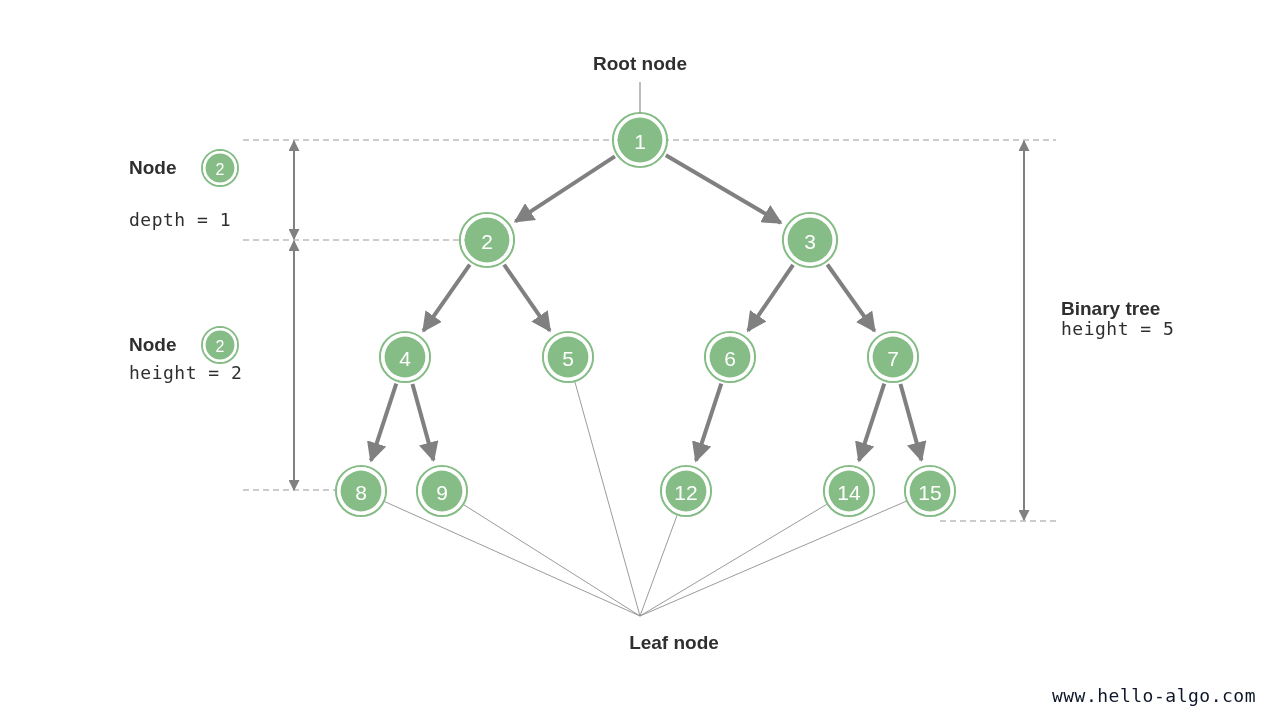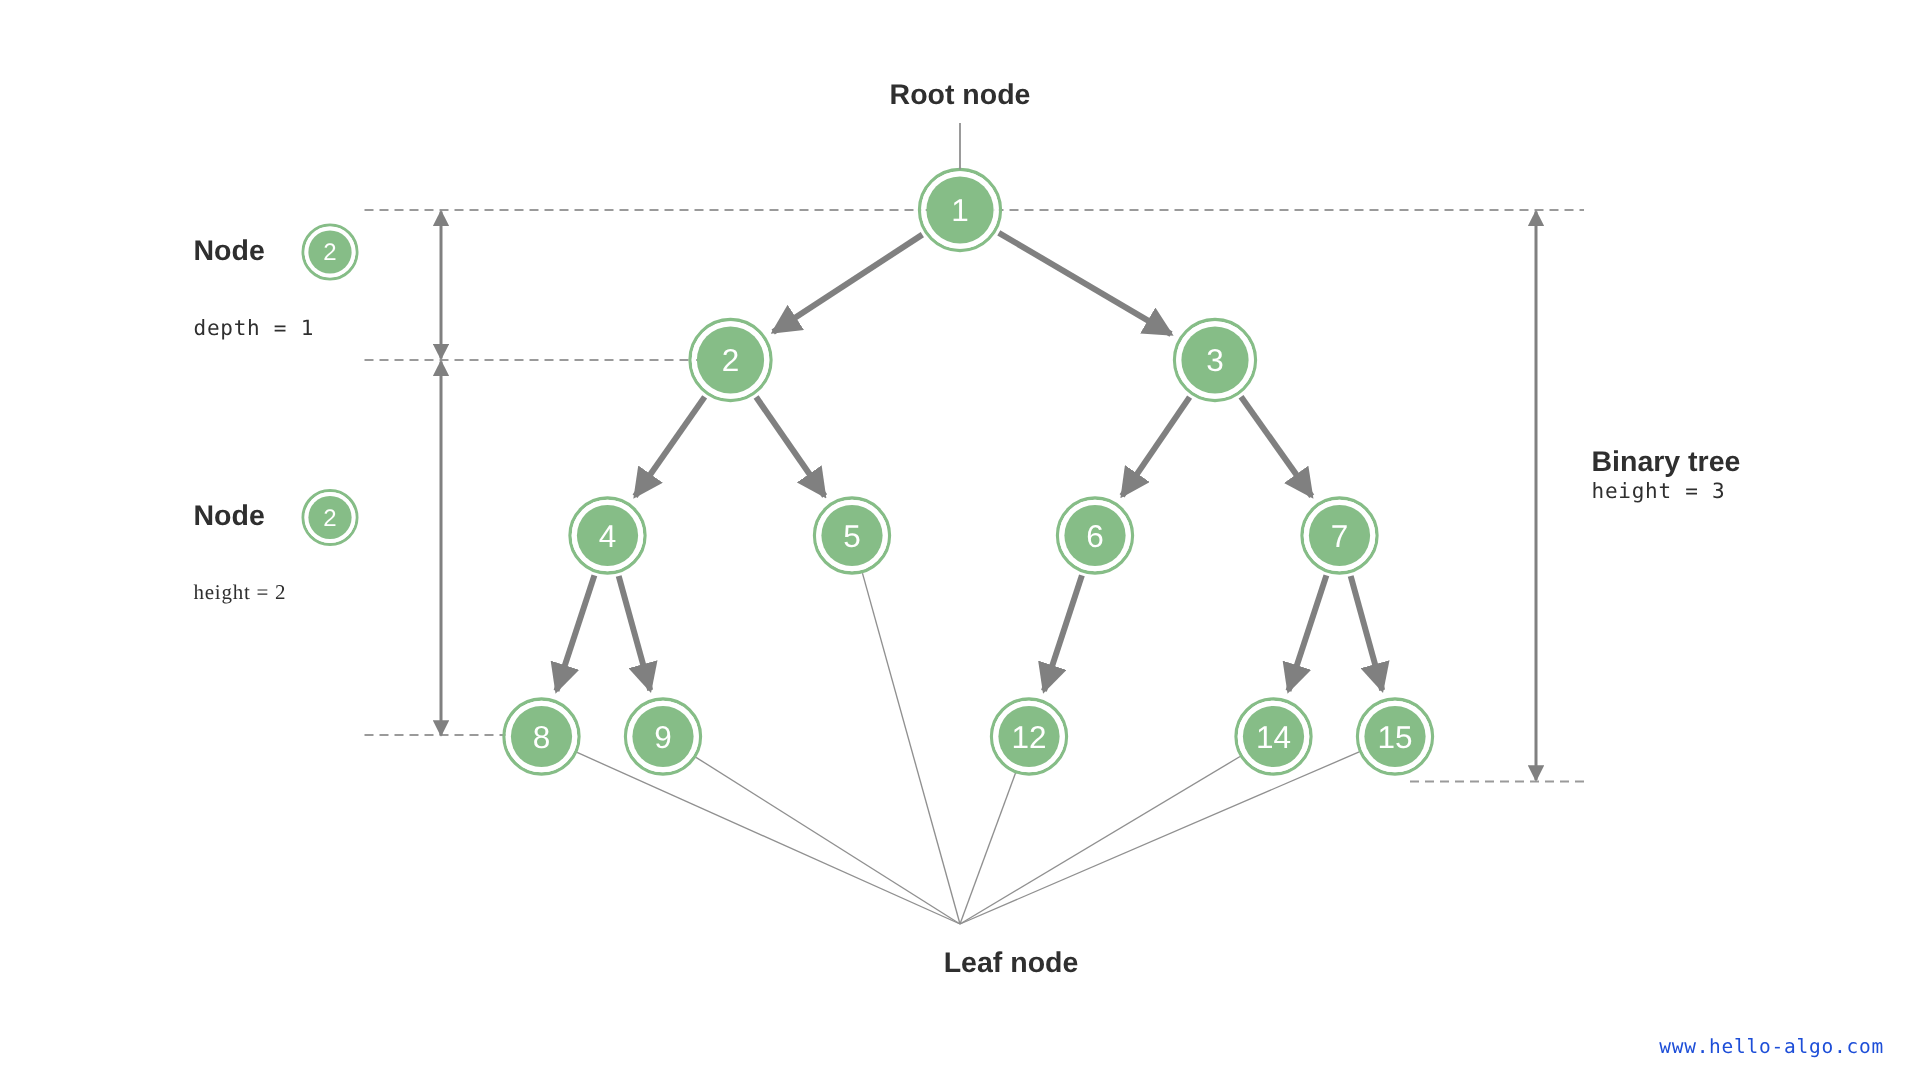--- a/index.html
+++ b/index.html
@@ -33,31 +33,31 @@
   }
   .lbl-bold {
     font-family: "Liberation Sans", sans-serif;
     font-weight: bold;
     font-size: 19px;
     color: #2f2f2f;
   }
   .lbl-mono {
     font-family: "DejaVu Sans Mono", "Liberation Mono", monospace;
     font-weight: normal;
-    font-size: 14px;
+    font-size: 18px;
     color: #2f2f2f;
     letter-spacing: 0.5px;
   }
   .watermark {
     position: absolute;
     right: 24px;
     bottom: 14px;
     font-family: "DejaVu Sans Mono", "Liberation Mono", monospace;
-    font-size: 13px;
-    color: #1d4ed8;
+    font-size: 18px;
+    color: #0f172a;
     letter-spacing: 0.5px;
   }
   .node-text {
     font-family: "Liberation Sans", sans-serif;
     font-size: 21px;
     fill: #ffffff;
     text-anchor: middle;
     dominant-baseline: central;
   }
   .badge-text {
@@ -212,19 +212,19 @@
   </svg>
 
   <div class="lbl lbl-bold" id="root-node-label" style="left: 640px; top: 64px; transform: translate(-50%, -50%);">Root node</div>
 
   <div class="lbl lbl-bold" id="leaf-node-label" style="left: 640px; top: 643px; transform: translate(-50%, -50%); margin-left: 34px;">Leaf node</div>
 
   <div class="lbl lbl-bold" id="node-depth-word" style="left: 129px; top: 168px; transform: translateY(-50%);">Node</div>
   <div class="lbl lbl-mono" id="node-depth-detail" style="left: 129px; top: 219px; transform: translateY(-50%);">depth = 1</div>
 
   <div class="lbl lbl-bold" id="node-height-word" style="left: 129px; top: 345px; transform: translateY(-50%);">Node</div>
-  <div class="lbl lbl-mono" id="node-height-detail" style="left: 129px; top: 396px; transform: translateY(-50%); font-family: Liberation Serif, serif;">height = 2</div>
+  <div class="lbl lbl-mono" id="node-height-detail" style="left: 129px; top: 372px; transform: translateY(-50%);">height = 2</div>
 
   <div class="lbl lbl-bold" id="tree-height-title" style="left: 1061px; top: 293px; transform: translateY(-50%); margin-top: 16px;">Binary tree</div>
-  <div class="lbl lbl-mono" id="tree-height-detail" style="left: 1061px; top: 328px; transform: translateY(-50%);">height = 3</div>
+  <div class="lbl lbl-mono" id="tree-height-detail" style="left: 1061px; top: 328px; transform: translateY(-50%);">height = 5</div>
 
   <div class="watermark">www.hello-algo.com</div>
 </div>
 
 </body></html>

